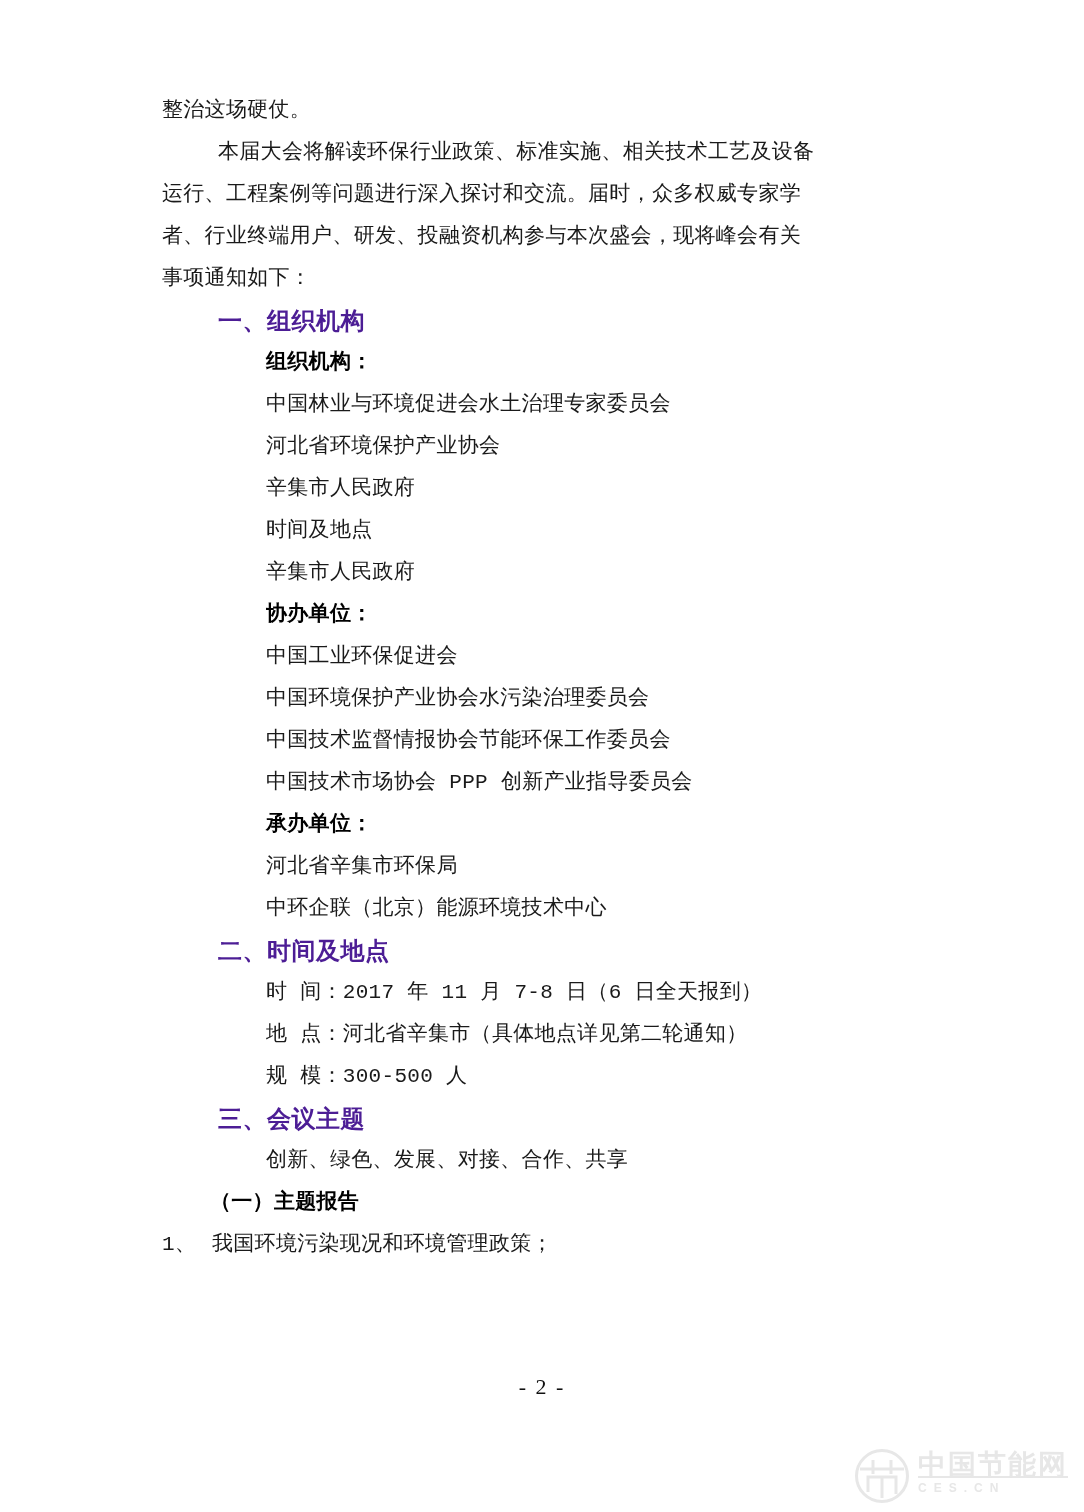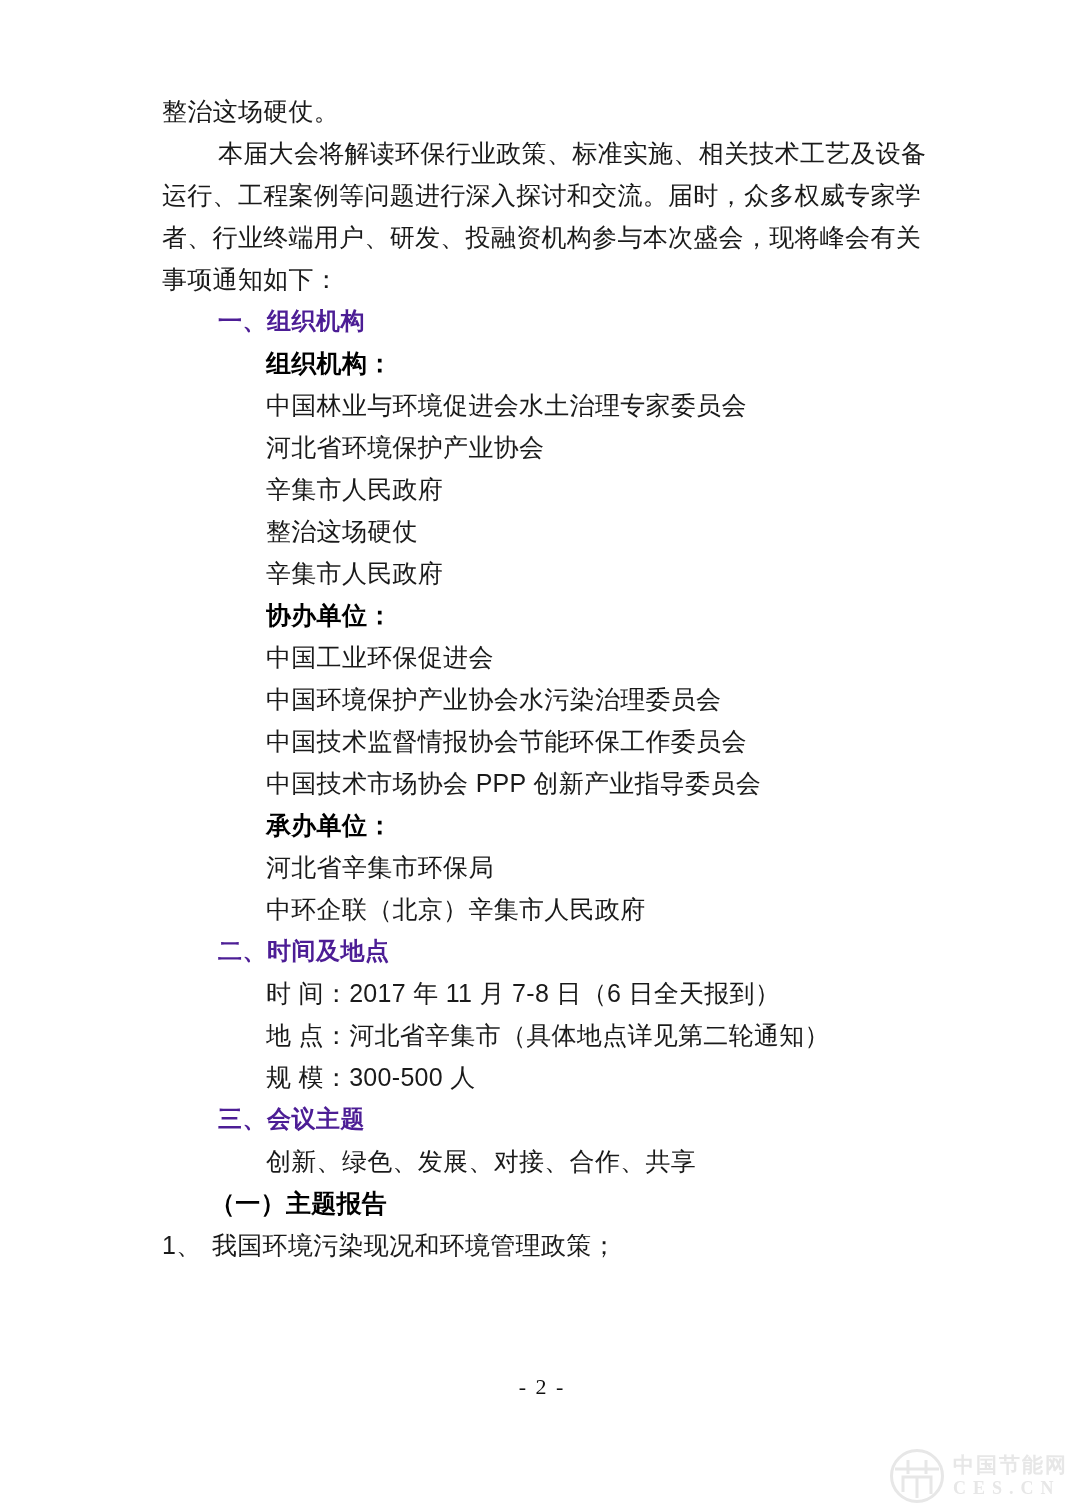--- a/index.html
+++ b/index.html
@@ -12,22 +12,22 @@
   }
   .content {
     position: absolute;
     left: 162px;
     top: 90px;
     width: 840px;
   }
   .ln {
     height: 42px;
     line-height: 42px;
-    font-size: 25px;
-    font-family: Liberation Sans, sans-serif;
+    font-size: 21px;
+    font-family: Liberation Mono, monospace;
     color: #1a1a1a;
     white-space: pre;
     letter-spacing: 0.3px;
   }
   .ind1  { padding-left: 56px; }   
   .ind1b { padding-left: 48px; }   
   .ind2  { padding-left: 104px; }  
   .h {
     font-family: "Liberation Sans", "DejaVu Sans", sans-serif;
     font-weight: 700;
@@ -62,28 +62,29 @@
     align-items: center;
     gap: 8px;
     color: #e7e7e7;
     user-select: none;
   }
   .wm-logo { width: 56px; height: 56px; }
   .wm-logo svg { display: block; }
   .wm-text { display: flex; flex-direction: column; }
   .wm-name {
     font-family: "Liberation Sans", "DejaVu Sans", sans-serif;
-    font-size: 21px;
+    font-size: 28px;
     line-height: 24px;
     letter-spacing: 2px;
     font-weight: 700;
+    text-decoration: underline;
   }
   .wm-domain {
-    font-family: Liberation Serif, serif;
-    font-size: 18px;
+    font-family: Liberation Sans, sans-serif;
+    font-size: 12px;
     line-height: 22px;
     letter-spacing: 7px;
     font-weight: 700;
   }
 </style>
 </head>
 <body>
 
 <div class="page">
 
@@ -93,30 +94,30 @@
     <div class="ln ind1">本届大会将解读环保行业政策、标准实施、相关技术工艺及设备</div>
     <div class="ln">运行、工程案例等问题进行深入探讨和交流。届时，众多权威专家学</div>
     <div class="ln">者、行业终端用户、研发、投融资机构参与本次盛会，现将峰会有关</div>
     <div class="ln">事项通知如下：</div>
 
     <div class="ln ind1 h">一、组织机构</div>
     <div class="ln ind2 lbl">组织机构：</div>
     <div class="ln ind2">中国林业与环境促进会水土治理专家委员会</div>
     <div class="ln ind2">河北省环境保护产业协会</div>
     <div class="ln ind2">辛集市人民政府</div>
-    <div class="ln ind2">整治这场硬仗</div>
+    <div class="ln ind2">时间及地点</div>
     <div class="ln ind2">辛集市人民政府</div>
     <div class="ln ind2 lbl">协办单位：</div>
     <div class="ln ind2">中国工业环保促进会</div>
     <div class="ln ind2">中国环境保护产业协会水污染治理委员会</div>
     <div class="ln ind2">中国技术监督情报协会节能环保工作委员会</div>
     <div class="ln ind2">中国技术市场协会 PPP 创新产业指导委员会</div>
     <div class="ln ind2 lbl">承办单位：</div>
     <div class="ln ind2">河北省辛集市环保局</div>
-    <div class="ln ind2">中环企联（北京）辛集市人民政府</div>
+    <div class="ln ind2">中环企联（北京）能源环境技术中心</div>
 
     <div class="ln ind1 h">二、时间及地点</div>
     <div class="ln ind2">时 间：2017 年 11 月 7-8 日（6 日全天报到）</div>
     <div class="ln ind2">地 点：河北省辛集市（具体地点详见第二轮通知）</div>
     <div class="ln ind2">规 模：300-500 人</div>
 
     <div class="ln ind1 h">三、会议主题</div>
     <div class="ln ind2">创新、绿色、发展、对接、合作、共享</div>
 
     <div class="ln ind1b lbl">（一）主题报告</div>

